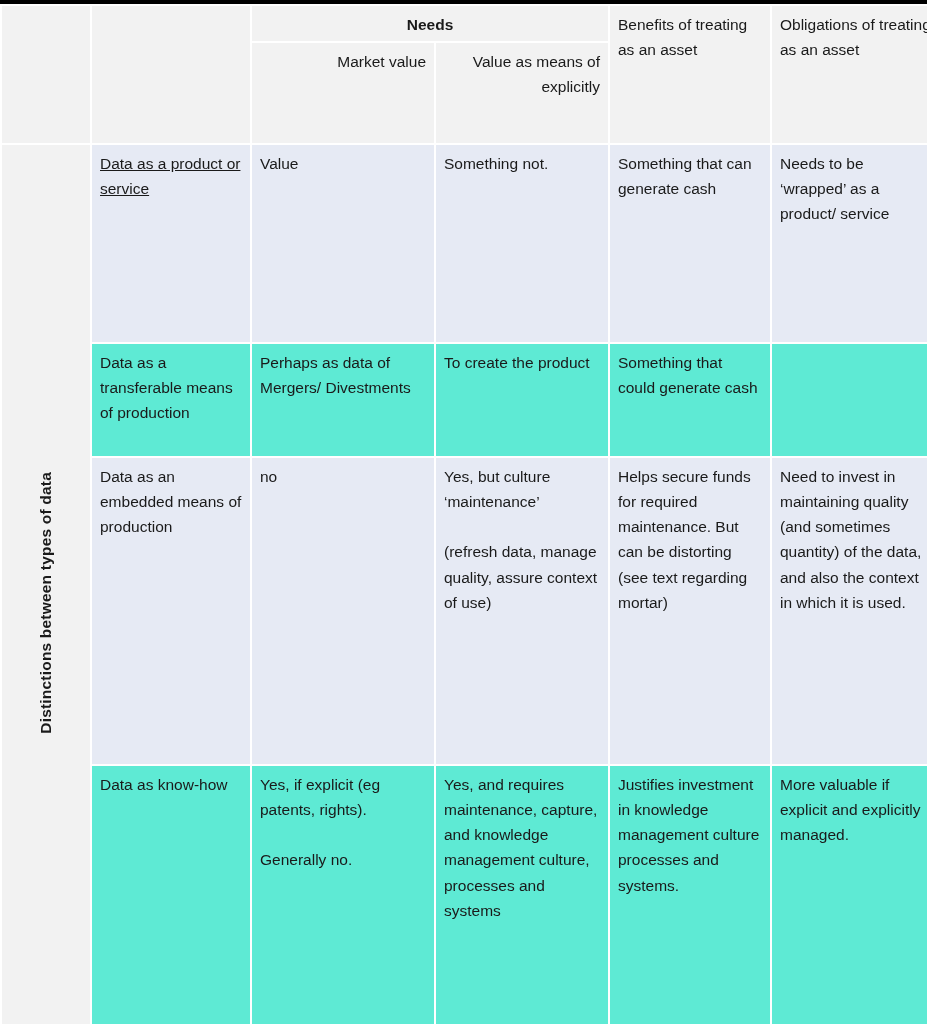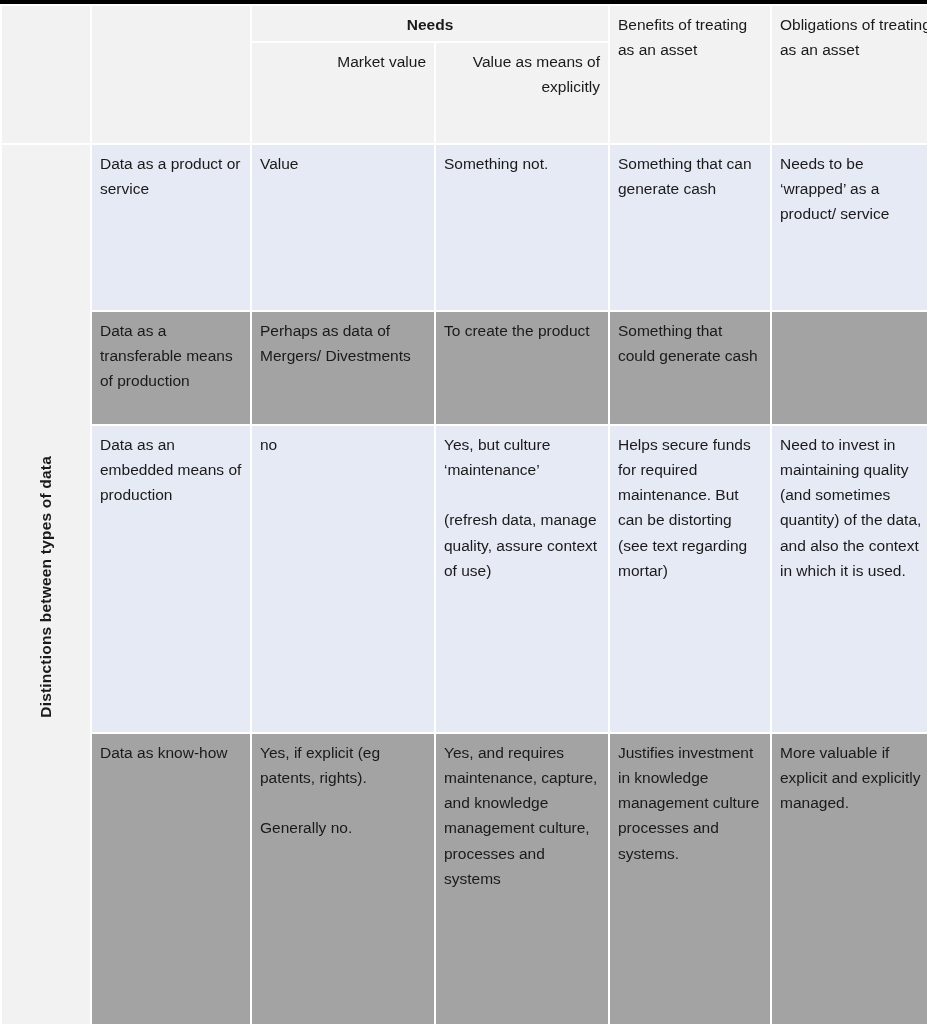--- a/index.html
+++ b/index.html
@@ -48,21 +48,21 @@
   col.c-rot   { width: 88px; }
   col.c-type  { width: 158px; }
   col.c-mkt   { width: 182px; }
   col.c-prod  { width: 172px; }
   col.c-ben   { width: 160px; }
   col.c-obl   { width: 167px; }
 
   
   .fill-head   { background: #F2F2F2; }
   .fill-light  { background: #E6EAF4; }
-  .fill-mid    { background: #a3a3a3; }
+  .fill-mid    { background: #5eead4; }
   .fill-rot    { background: #F2F2F2; }
 
   
   .hdr-bold {
     font-weight: normal;
     font-size: 15.5px;
     line-height: 1.62;
   }
   .hdr-center {
     text-align: center;
@@ -129,21 +129,21 @@
         <td class="fill-head hdr-plain" style="height:100px;">Market value</td>
         <td class="fill-head hdr-plain">Value as means of explicitly</td>
       </tr>
 
       <tr>
         <td class="rot-cell fill-rot" rowspan="4">
           <div class="rot-inner">
             <span class="rot-text">Distinctions between types of data</span>
           </div>
         </td>
-        <td class="fill-light" style="height:165px;">Data as a product or service</td>
+        <td class="fill-light" style="height:197px;text-decoration:underline;">Data as a product or service</td>
         <td class="fill-light">Value</td>
         <td class="fill-light">Something not.</td>
         <td class="fill-light">Something that can generate cash</td>
         <td class="fill-light">Needs to be ‘wrapped’ as a product/ service</td>
       </tr>
 
       <tr>
         <td class="fill-mid" style="height:112px;">Data as a transferable means of production</td>
         <td class="fill-mid">Perhaps as data of Mergers/ Divestments</td>
         <td class="fill-mid">To create the product</td>

